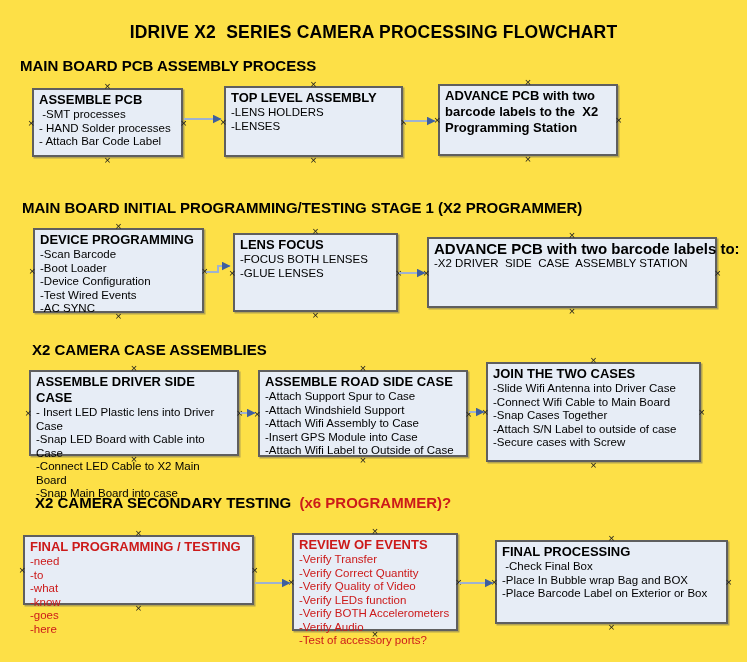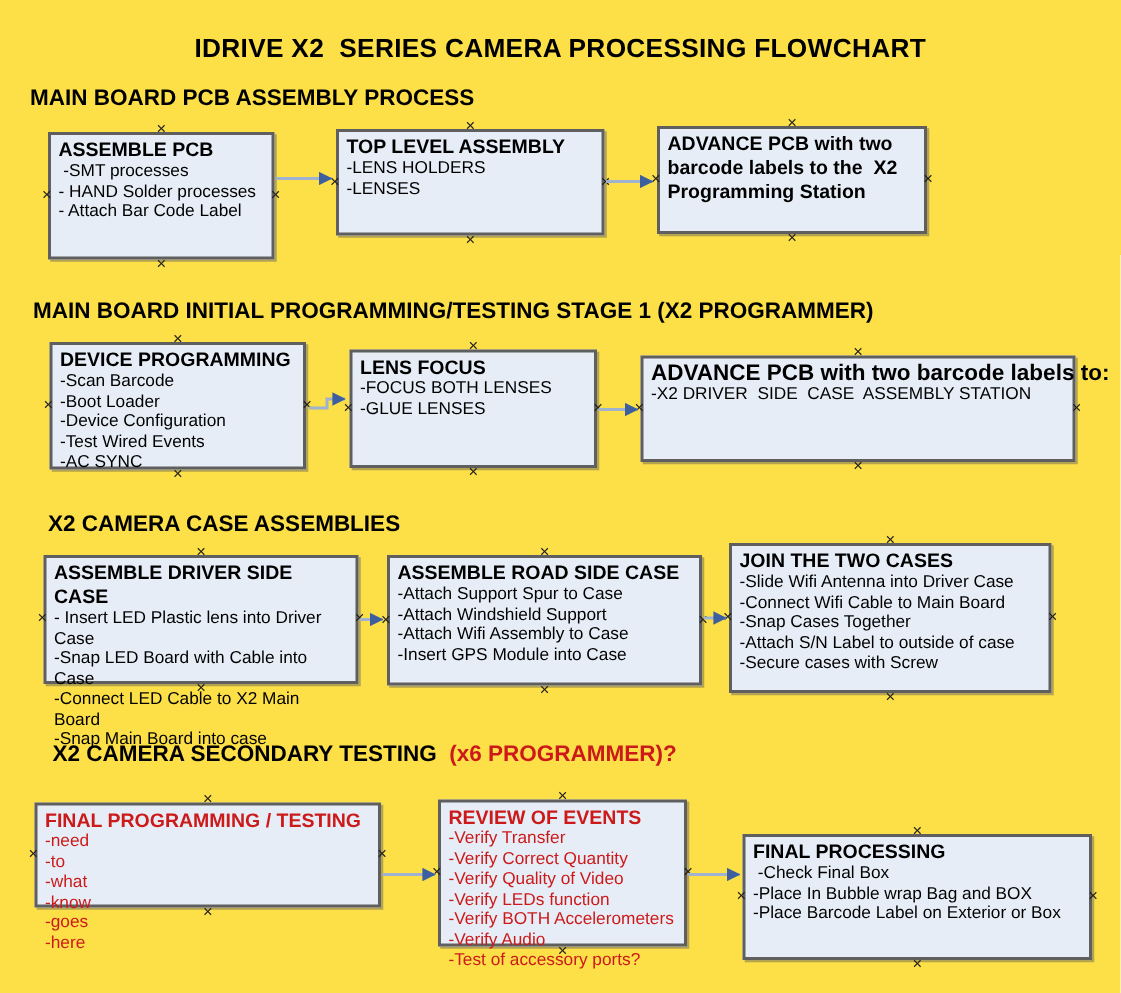--- a/index.html
+++ b/index.html
@@ -95,21 +95,21 @@
 
 <div id="canvas">
 
   <div class="fc-title">IDRIVE X2  SERIES CAMERA PROCESSING FLOWCHART</div>
 
   <div class="heading" style="left:20px;top:57px">MAIN BOARD PCB ASSEMBLY PROCESS</div>
   <div class="heading" style="left:22px;top:199px">MAIN BOARD INITIAL PROGRAMMING/TESTING STAGE 1 (X2 PROGRAMMER)</div>
   <div class="heading" style="left:32px;top:341px">X2 CAMERA CASE ASSEMBLIES</div>
   <div class="heading" style="left:35px;top:494px"><span>X2 CAMERA SECONDARY TESTING  </span><span class="hred">(x6 PROGRAMMER)?</span></div>
 
-  <div class="box" style="left:32px;top:88px;width:151px;height:85px">
+  <div class="box" style="left:32px;top:88px;width:151px;height:69px">
     <div class="anchors"></div>
     <div class="box-title">ASSEMBLE PCB</div>
     <div class="box-item"> -SMT processes</div>
     <div class="box-item">- HAND Solder processes</div>
     <div class="box-item">- Attach Bar Code Label</div>
   </div>
 
   <div class="box" style="left:224px;top:86px;width:179px;height:71px">
     <div class="anchors"></div>
     <div class="box-title">TOP LEVEL ASSEMBLY</div>
@@ -154,20 +154,21 @@
     <div class="box-item">-Snap Main Board into case</div>
   </div>
 
   <div class="box" style="left:258px;top:370px;width:210px;height:87px">
     <div class="anchors"></div>
     <div class="box-title">ASSEMBLE ROAD SIDE CASE</div>
     <div class="box-item">-Attach Support Spur to Case</div>
     <div class="box-item">-Attach Windshield Support</div>
     <div class="box-item">-Attach Wifi Assembly to Case</div>
     <div class="box-item">-Insert GPS Module into Case</div>
+    <div class="box-item">-Attach Wifi Label to Outside of Case</div>
   </div>
 
   <div class="box" style="left:486px;top:362px;width:215px;height:100px">
     <div class="anchors"></div>
     <div class="box-title">JOIN THE TWO CASES</div>
     <div class="box-item">-Slide Wifi Antenna into Driver Case</div>
     <div class="box-item">-Connect Wifi Cable to Main Board</div>
     <div class="box-item">-Snap Cases Together</div>
     <div class="box-item">-Attach S/N Label to outside of case</div>
     <div class="box-item">-Secure cases with Screw</div>
@@ -189,21 +190,21 @@
     <div class="box-title">REVIEW OF EVENTS</div>
     <div class="box-item">-Verify Transfer</div>
     <div class="box-item">-Verify Correct Quantity</div>
     <div class="box-item">-Verify Quality of Video</div>
     <div class="box-item">-Verify LEDs function</div>
     <div class="box-item">-Verify BOTH Accelerometers</div>
     <div class="box-item">-Verify Audio</div>
     <div class="box-item">-Test of accessory ports?</div>
   </div>
 
-  <div class="box" style="left:495px;top:556px;width:233px;height:84px">
+  <div class="box" style="left:495px;top:540px;width:233px;height:84px">
     <div class="anchors"></div>
     <div class="box-title">FINAL PROCESSING</div>
     <div class="box-item"> -Check Final Box</div>
     <div class="box-item">-Place In Bubble wrap Bag and BOX</div>
     <div class="box-item">-Place Barcode Label on Exterior or Box</div>
   </div>
 
   <svg class="arrows" width="747" height="662" viewBox="0 0 747 662">
     <defs>
       <marker id="ah" viewBox="0 0 8 8" refX="7.5" refY="4" markerWidth="9" markerHeight="9" markerUnits="userSpaceOnUse" orient="auto">

